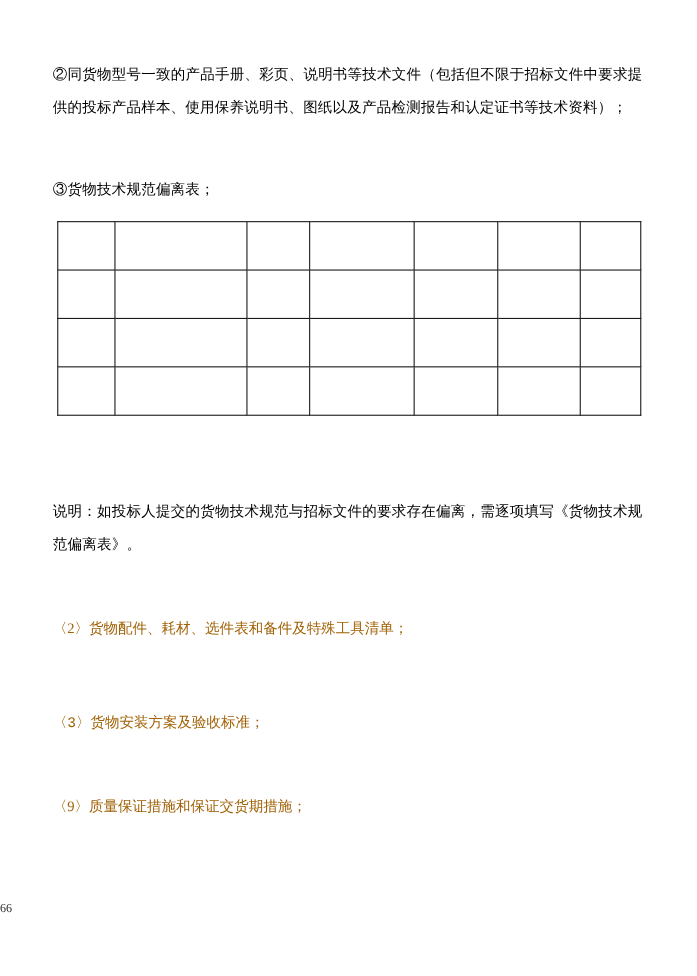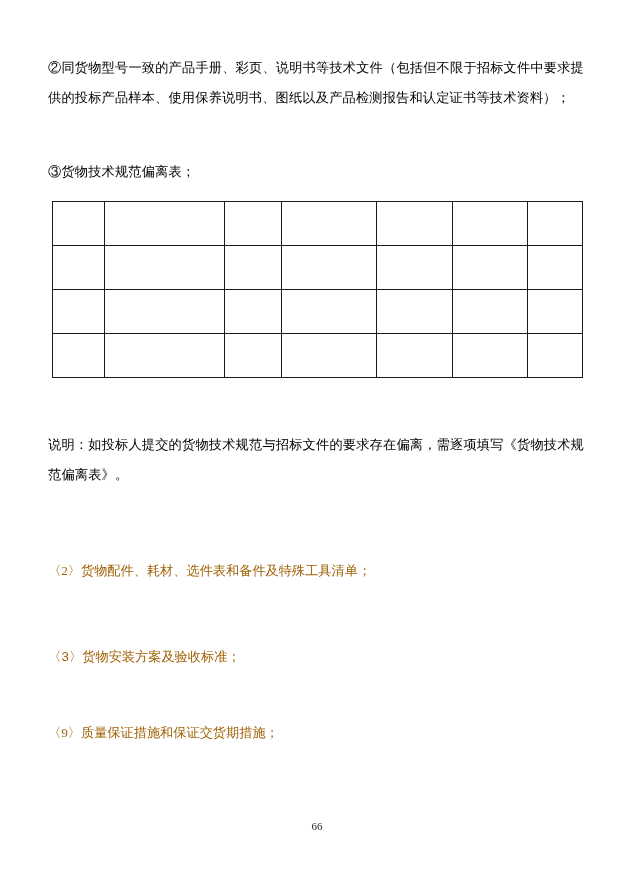--- a/index.html
+++ b/index.html
@@ -95,43 +95,41 @@
   col.c2 { width: 120px; }
   col.c3 { width: 57px; }
   col.c4 { width: 95px; }
   col.c5 { width: 76px; }
   col.c6 { width: 75px; }
   col.c7 { width: 55px; }
 
   #note-deviation {
     position: absolute;
     left: 48px;
-    top: 418px;
+    top: 437px;
     width: 536px;
-    font-family: Liberation Mono, monospace;
   }
 
   .item-line {
     position: absolute;
     left: 48px;
     font-size: 13.2px;
     line-height: 30px;
     white-space: nowrap;
     color: #a16207;
   }
   #item-2 { top: 556px; }
   #item-3 { top: 643px; font-family: Liberation Mono, monospace; }
   #item-4 { top: 718px; }
 
   #page-number {
     position: absolute;
     left: 0;
     top: 820px;
     width: 634px;
-    text-align: center;
     font-size: 11px;
     color: #2b2b2b;
     font-family: "Liberation Serif", "DejaVu Serif", serif;
   }
 </style>
 </head>
 <body>
 
 <div class="page">
 

